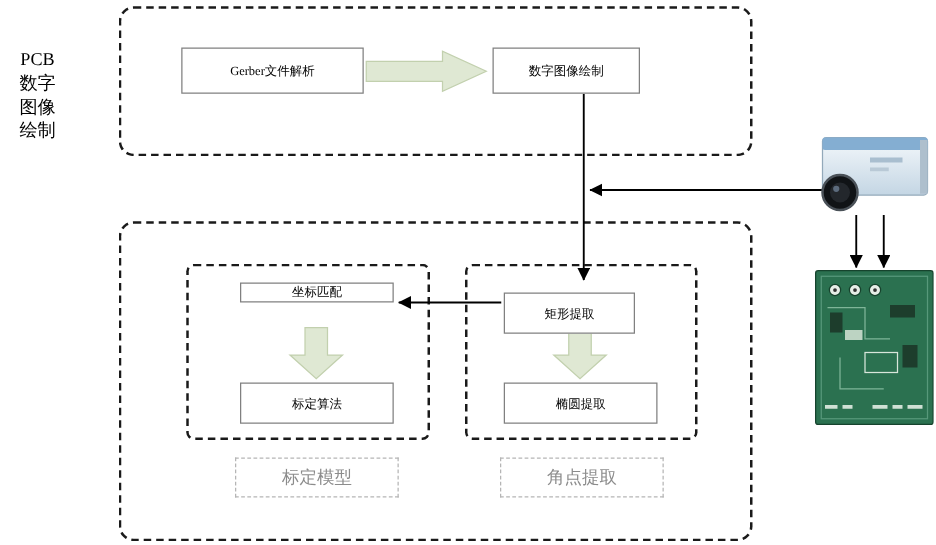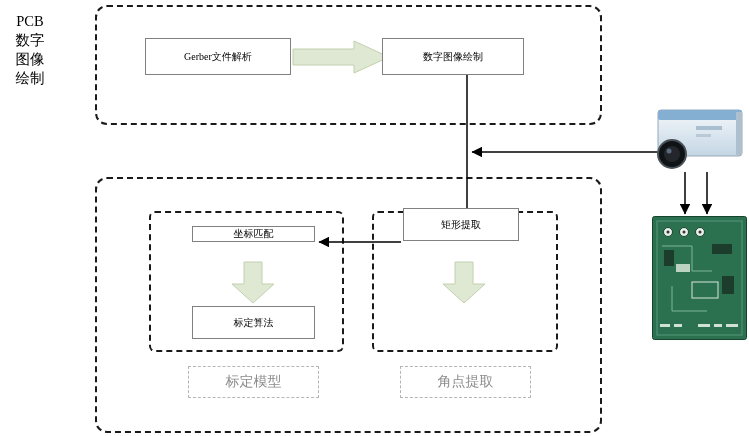--- a/index.html
+++ b/index.html
@@ -46,20 +46,21 @@
     justify-content: center;
     font-size: 14px;
     background: #fff;
   }
   .side-label {
     position: absolute;
     font-size: 14.5px;
     line-height: 19px;
     text-align: center;
     color: #000;
+    margin-top: 27px;
   }
   .block-arrow { position: absolute; }
   .block-arrow polygon {
     fill: var(--block-arrow-fill, #dfe8d3);
     stroke: var(--block-arrow-stroke, #c2d0ae);
     stroke-width: 1;
   }
   .connectors {
     position: absolute;
     left: 0; top: 0;
@@ -102,24 +103,25 @@
     <polygon points="1,10 62,10 62,2 97,18 62,34 62,26 1,26"></polygon>
   </svg>
   <svg class="block-arrow" style="left:230px; top:261px;" width="46" height="43" viewBox="0 0 46 43">
     <polygon points="14,1 32,1 32,23 44,23 23,42 2,23 14,23"></polygon>
   </svg>
   <svg class="block-arrow" style="left:441px; top:261px;" width="46" height="43" viewBox="0 0 46 43">
     <polygon points="14,1 32,1 32,23 44,23 23,42 2,23 14,23"></polygon>
   </svg>
 
   <div class="node" style="left:145px; top:38px; width:146px; height:37px;">Gerber文件解析</div>
-  <div class="node" style="left:382px; top:38px; width:142px; height:37px;">数字图像绘制</div>
+  <div class="node" style="left:394px; top:38px; width:118px; height:37px;">数字图像绘制</div>
   <div class="node" style="left:192px; top:226px; width:123px; height:16px;">坐标匹配</div>
   <div class="node" style="left:192px; top:306px; width:123px; height:33px;text-align:center;">标定算法</div>
-  <div class="node" style="left:403px; top:208px; width:116px; height:33px;">矩形提取</div>
+  <div class="node" style="left:403px; top:234px; width:105px; height:33px;">矩形提取</div>
+  <div class="node" style="left:403px; top:306px; width:123px; height:33px;">椭圆提取</div>
 
   <div class="side-label" style="left:8px; top:12px; width:44px;">
     <div>PCB</div>
     <div>数字</div>
     <div>图像</div>
     <div>绘制</div>
   </div>
 
   <svg class="photo" style="left:652px; top:96px;" width="97" height="74" viewBox="0 0 97 74">
     <defs>

